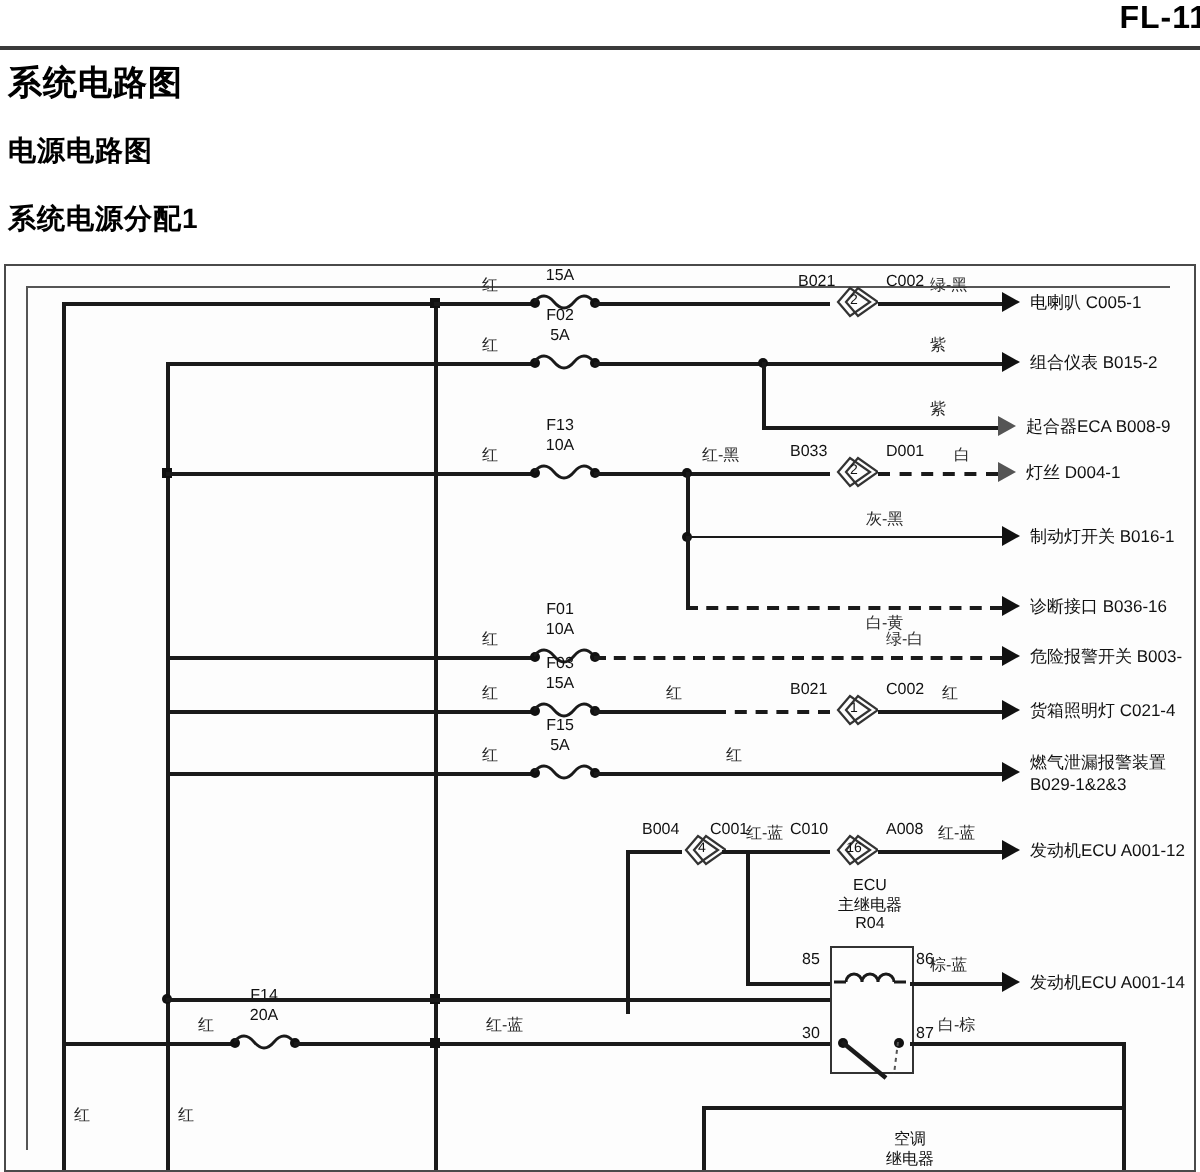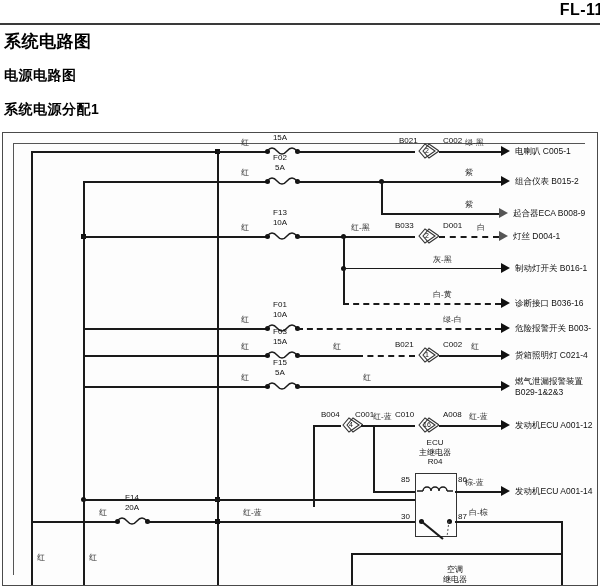--- a/index.html
+++ b/index.html
@@ -296,21 +296,21 @@
 
   <div class="wire-v" style="left:340px; top:103px; height:32px;"></div>
   <div class="node" style="left:340px; top:135px;"></div>
   <div class="wire-h thin" style="left:340px; top:135px; width:158px;"></div>
   <div class="lbl wirecolor" style="left:430px; top:122px;">灰-黑</div>
   <div class="arrow" style="left:498px; top:135px;"></div>
   <div class="lbl dest" style="left:512px; top:130px;text-align:center;">制动灯开关 B016-1</div>
 
   <div class="wire-v" style="left:340px; top:135px; height:35px;"></div>
   <div class="wire-h dashed" style="left:340px; top:170px; width:158px;"></div>
-  <div class="lbl wirecolor" style="left:430px; top:157px;">白-黄</div>
+  <div class="lbl wirecolor" style="left:430px; top:174px;">白-黄</div>
   <div class="arrow" style="left:498px; top:170px;"></div>
   <div class="lbl dest" style="left:512px; top:165px;">诊断接口 B036-16</div>
 
   <div class="wire-h" style="left:80px; top:195px; width:134px;"></div>
   <div class="lbl wirecolor" style="left:238px; top:182px;">红</div>
   <div class="wire-h" style="left:214px; top:195px; width:50px;"></div>
   <div class="lbl fuseid" style="left:277px; top:167px;">
     <span>F01</span><br>
     <span>10A</span>
   </div>

